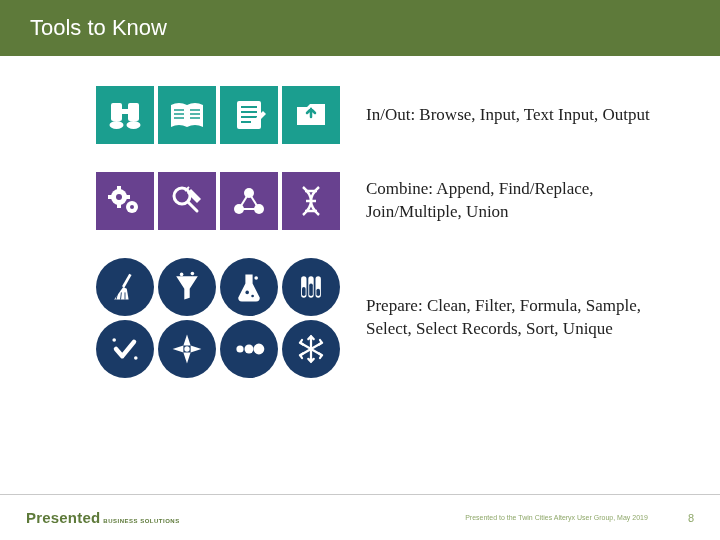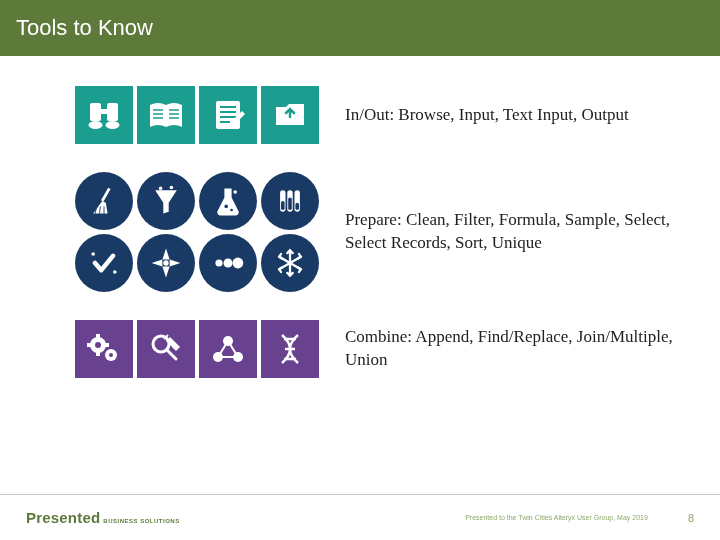--- a/index.html
+++ b/index.html
@@ -10,30 +10,30 @@
     background: #fff;
     position: relative;
     overflow: hidden;
   }
   .header-bar {
     background: #5e7a3a;
     height: 56px;
     width: 100%;
     display: flex;
     align-items: center;
-    padding-left: 16px;
+    padding-left: 30px;
   }
   .header-title {
     font-family: Arial, Helvetica, sans-serif;
     font-size: 22px;
     color: #fff;
     font-weight: 400;
   }
   .content {
-    padding: 30px 40px 0 75px;
+    padding: 30px 40px 0 96px;
   }
   .row {
     display: flex;
     align-items: center;
     margin-bottom: 28px;
     gap: 26px;
   }
   .icon-grid {
     display: flex;
     flex-wrap: wrap;
@@ -152,106 +152,20 @@
           </svg>
       </div>
       <div class="tile-sq teal">
         <svg width="40" height="40" viewBox="0 0 40 40">
             <path d="M6 12 L16 12 L19 9 L34 9 L34 30 L6 30 Z" fill="#fff"></path>
             <path d="M20 14 L20 22 M16 18 L20 14 L24 18" stroke="#1b9e8f" stroke-width="2.5" fill="none" stroke-linecap="round"></path>
           </svg>
       </div>
     </div>
     <div class="desc">In/Out: Browse, Input, Text Input, Output</div>
-  </div>
-
-  <div class="row">
-    <div class="icon-grid w4">
-      <div class="icon-tile navy">
-        <svg width="36" height="36" viewBox="0 0 40 40">
-            <line x1="26" y1="6" x2="18" y2="20" stroke="#fff" stroke-width="3"></line>
-            <path d="M18 20 L8 34 L24 34 L22 22 Z" fill="#fff"></path>
-            <g stroke="#1a3a66" stroke-width="1">
-              <line x1="12" y1="26" x2="10" y2="34"></line>
-              <line x1="16" y1="26" x2="15" y2="34"></line>
-              <line x1="20" y1="26" x2="20" y2="34"></line>
-            </g>
-          </svg>
-      </div>
-      <div class="icon-tile navy">
-        <svg width="36" height="36" viewBox="0 0 40 40">
-            <path d="M8 8 L32 8 L23 22 L23 32 L17 34 L17 22 Z" fill="#fff"></path>
-            <circle cx="14" cy="6" r="2" fill="#fff"></circle>
-            <circle cx="26" cy="5" r="2" fill="#fff"></circle>
-            <rect x="19" y="14" width="2" height="6" fill="#fff"></rect>
-          </svg>
-      </div>
-      <div class="icon-tile navy">
-        <svg width="36" height="36" viewBox="0 0 40 40">
-            <path d="M16 6 L24 6 L24 16 L32 32 Q32 36 28 36 L12 36 Q8 36 8 32 L16 16 Z" fill="#fff"></path>
-            <circle cx="18" cy="26" r="2" fill="#1a3a66"></circle>
-            <circle cx="24" cy="30" r="1.5" fill="#1a3a66"></circle>
-            <circle cx="28" cy="10" r="2" fill="#fff"></circle>
-          </svg>
-      </div>
-      <div class="icon-tile navy">
-        <svg width="36" height="36" viewBox="0 0 40 40">
-            <g fill="#fff">
-              <rect x="9" y="8" width="6" height="24" rx="3"></rect>
-              <rect x="17" y="8" width="6" height="24" rx="3"></rect>
-              <rect x="25" y="8" width="6" height="24" rx="3"></rect>
-            </g>
-            <g fill="#1a3a66">
-              <rect x="10" y="20" width="4" height="10" rx="2"></rect>
-              <rect x="18" y="16" width="4" height="14" rx="2"></rect>
-              <rect x="26" y="22" width="4" height="8" rx="2"></rect>
-            </g>
-          </svg>
-      </div>
-      <div class="icon-tile navy">
-        <svg width="36" height="36" viewBox="0 0 40 40">
-            <path d="M10 20 L17 28 L30 12" stroke="#fff" stroke-width="5" fill="none" stroke-linecap="round" stroke-linejoin="round"></path>
-            <circle cx="8" cy="10" r="2" fill="#fff"></circle>
-            <circle cx="32" cy="30" r="2" fill="#fff"></circle>
-          </svg>
-      </div>
-      <div class="icon-tile navy">
-        <svg width="36" height="36" viewBox="0 0 40 40">
-            <g fill="#fff">
-              <path d="M20 4 L24 16 L16 16 Z"></path>
-              <path d="M20 36 L24 24 L16 24 Z"></path>
-              <path d="M4 20 L16 16 L16 24 Z"></path>
-              <path d="M36 20 L24 16 L24 24 Z"></path>
-            </g>
-            <circle cx="20" cy="20" r="3" fill="#fff"></circle>
-          </svg>
-      </div>
-      <div class="icon-tile navy">
-        <svg width="36" height="36" viewBox="0 0 40 40">
-            <g fill="#fff">
-              <circle cx="10" cy="20" r="4"></circle>
-              <circle cx="20" cy="20" r="5"></circle>
-              <circle cx="31" cy="20" r="6"></circle>
-            </g>
-          </svg>
-      </div>
-      <div class="icon-tile navy">
-        <svg width="36" height="36" viewBox="0 0 40 40">
-            <g stroke="#fff" stroke-width="2.5" stroke-linecap="round">
-              <line x1="20" y1="6" x2="20" y2="34"></line>
-              <line x1="8" y1="13" x2="32" y2="27"></line>
-              <line x1="8" y1="27" x2="32" y2="13"></line>
-              <path d="M17 9 L20 6 L23 9 M17 31 L20 34 L23 31" fill="none"></path>
-              <path d="M10 10 L8 13 L11 15 M29 25 L32 27 L30 30" fill="none"></path>
-              <path d="M11 25 L8 27 L10 30 M30 10 L32 13 L29 15" fill="none"></path>
-            </g>
-          </svg>
-      </div>
-    </div>
-    <div class="desc">Prepare: Clean, Filter, Formula, Sample, Select, Select Records, Sort, Unique</div>
   </div>
 
   <div class="row">
     <div class="icon-grid w4">
       <div class="tile-sq purple">
         <svg width="40" height="40" viewBox="0 0 40 40">
             <g fill="#fff">
               <circle cx="14" cy="16" r="8"></circle>
               <circle cx="14" cy="16" r="3" fill="#68418f"></circle>
               <circle cx="27" cy="26" r="6"></circle>
@@ -295,20 +209,106 @@
               <line x1="14" y1="10" x2="26" y2="10"></line>
               <line x1="15" y1="20" x2="25" y2="20"></line>
               <line x1="14" y1="30" x2="26" y2="30"></line>
             </g>
           </svg>
       </div>
     </div>
     <div class="desc">Combine: Append, Find/Replace, Join/Multiple, Union</div>
   </div>
 
+  <div class="row">
+    <div class="icon-grid w4">
+      <div class="icon-tile navy">
+        <svg width="36" height="36" viewBox="0 0 40 40">
+            <line x1="26" y1="6" x2="18" y2="20" stroke="#fff" stroke-width="3"></line>
+            <path d="M18 20 L8 34 L24 34 L22 22 Z" fill="#fff"></path>
+            <g stroke="#1a3a66" stroke-width="1">
+              <line x1="12" y1="26" x2="10" y2="34"></line>
+              <line x1="16" y1="26" x2="15" y2="34"></line>
+              <line x1="20" y1="26" x2="20" y2="34"></line>
+            </g>
+          </svg>
+      </div>
+      <div class="icon-tile navy">
+        <svg width="36" height="36" viewBox="0 0 40 40">
+            <path d="M8 8 L32 8 L23 22 L23 32 L17 34 L17 22 Z" fill="#fff"></path>
+            <circle cx="14" cy="6" r="2" fill="#fff"></circle>
+            <circle cx="26" cy="5" r="2" fill="#fff"></circle>
+            <rect x="19" y="14" width="2" height="6" fill="#fff"></rect>
+          </svg>
+      </div>
+      <div class="icon-tile navy">
+        <svg width="36" height="36" viewBox="0 0 40 40">
+            <path d="M16 6 L24 6 L24 16 L32 32 Q32 36 28 36 L12 36 Q8 36 8 32 L16 16 Z" fill="#fff"></path>
+            <circle cx="18" cy="26" r="2" fill="#1a3a66"></circle>
+            <circle cx="24" cy="30" r="1.5" fill="#1a3a66"></circle>
+            <circle cx="28" cy="10" r="2" fill="#fff"></circle>
+          </svg>
+      </div>
+      <div class="icon-tile navy">
+        <svg width="36" height="36" viewBox="0 0 40 40">
+            <g fill="#fff">
+              <rect x="9" y="8" width="6" height="24" rx="3"></rect>
+              <rect x="17" y="8" width="6" height="24" rx="3"></rect>
+              <rect x="25" y="8" width="6" height="24" rx="3"></rect>
+            </g>
+            <g fill="#1a3a66">
+              <rect x="10" y="20" width="4" height="10" rx="2"></rect>
+              <rect x="18" y="16" width="4" height="14" rx="2"></rect>
+              <rect x="26" y="22" width="4" height="8" rx="2"></rect>
+            </g>
+          </svg>
+      </div>
+      <div class="icon-tile navy">
+        <svg width="36" height="36" viewBox="0 0 40 40">
+            <path d="M10 20 L17 28 L30 12" stroke="#fff" stroke-width="5" fill="none" stroke-linecap="round" stroke-linejoin="round"></path>
+            <circle cx="8" cy="10" r="2" fill="#fff"></circle>
+            <circle cx="32" cy="30" r="2" fill="#fff"></circle>
+          </svg>
+      </div>
+      <div class="icon-tile navy">
+        <svg width="36" height="36" viewBox="0 0 40 40">
+            <g fill="#fff">
+              <path d="M20 4 L24 16 L16 16 Z"></path>
+              <path d="M20 36 L24 24 L16 24 Z"></path>
+              <path d="M4 20 L16 16 L16 24 Z"></path>
+              <path d="M36 20 L24 16 L24 24 Z"></path>
+            </g>
+            <circle cx="20" cy="20" r="3" fill="#fff"></circle>
+          </svg>
+      </div>
+      <div class="icon-tile navy">
+        <svg width="36" height="36" viewBox="0 0 40 40">
+            <g fill="#fff">
+              <circle cx="10" cy="20" r="4"></circle>
+              <circle cx="20" cy="20" r="5"></circle>
+              <circle cx="31" cy="20" r="6"></circle>
+            </g>
+          </svg>
+      </div>
+      <div class="icon-tile navy">
+        <svg width="36" height="36" viewBox="0 0 40 40">
+            <g stroke="#fff" stroke-width="2.5" stroke-linecap="round">
+              <line x1="20" y1="6" x2="20" y2="34"></line>
+              <line x1="8" y1="13" x2="32" y2="27"></line>
+              <line x1="8" y1="27" x2="32" y2="13"></line>
+              <path d="M17 9 L20 6 L23 9 M17 31 L20 34 L23 31" fill="none"></path>
+              <path d="M10 10 L8 13 L11 15 M29 25 L32 27 L30 30" fill="none"></path>
+              <path d="M11 25 L8 27 L10 30 M30 10 L32 13 L29 15" fill="none"></path>
+            </g>
+          </svg>
+      </div>
+    </div>
+    <div class="desc">Prepare: Clean, Filter, Formula, Sample, Select, Select Records, Sort, Unique</div>
+  </div>
+
 </div>
 
 <div class="footer">
   <span class="footer-left">
     <span>Presented</span><span class="sub">BUSINESS SOLUTIONS</span>
   </span>
   <span class="footer-right">Presented to the Twin Cities Alteryx User Group, May 2019</span>
   <span class="page-num">8</span>
 </div>
 

